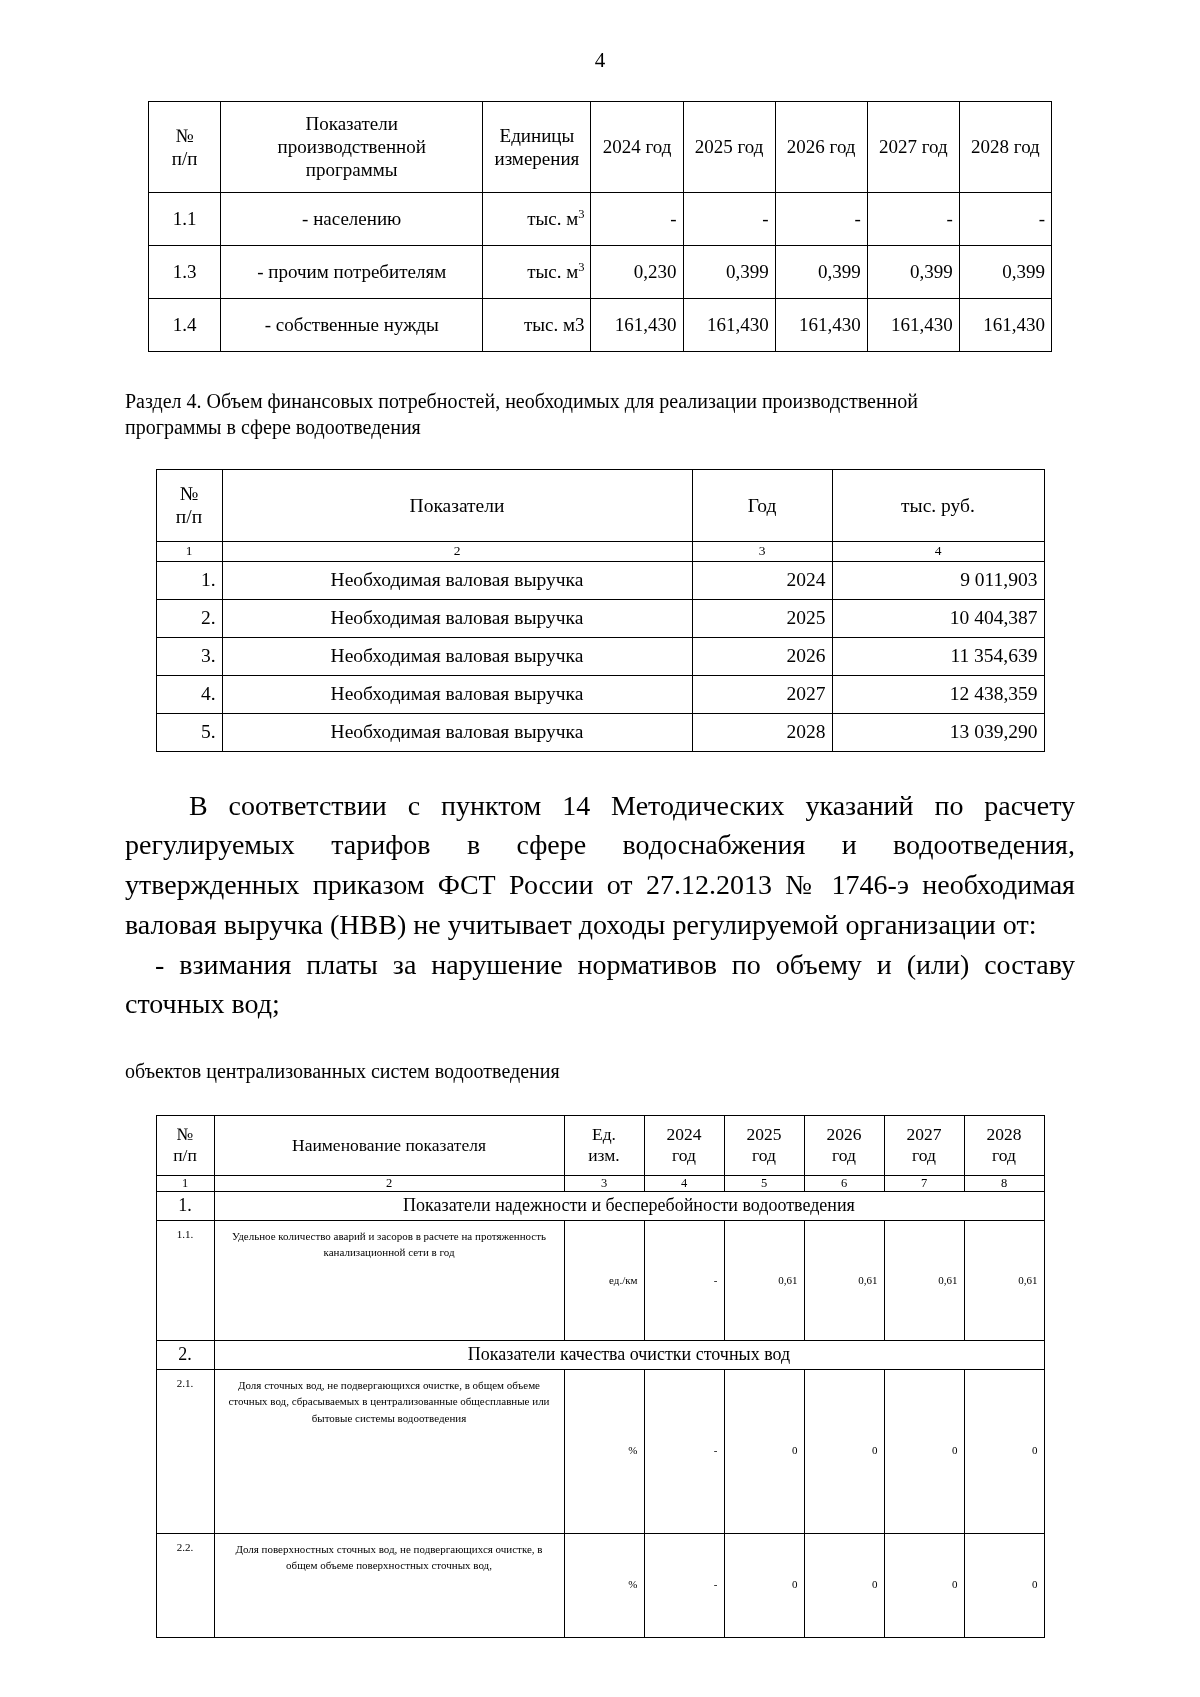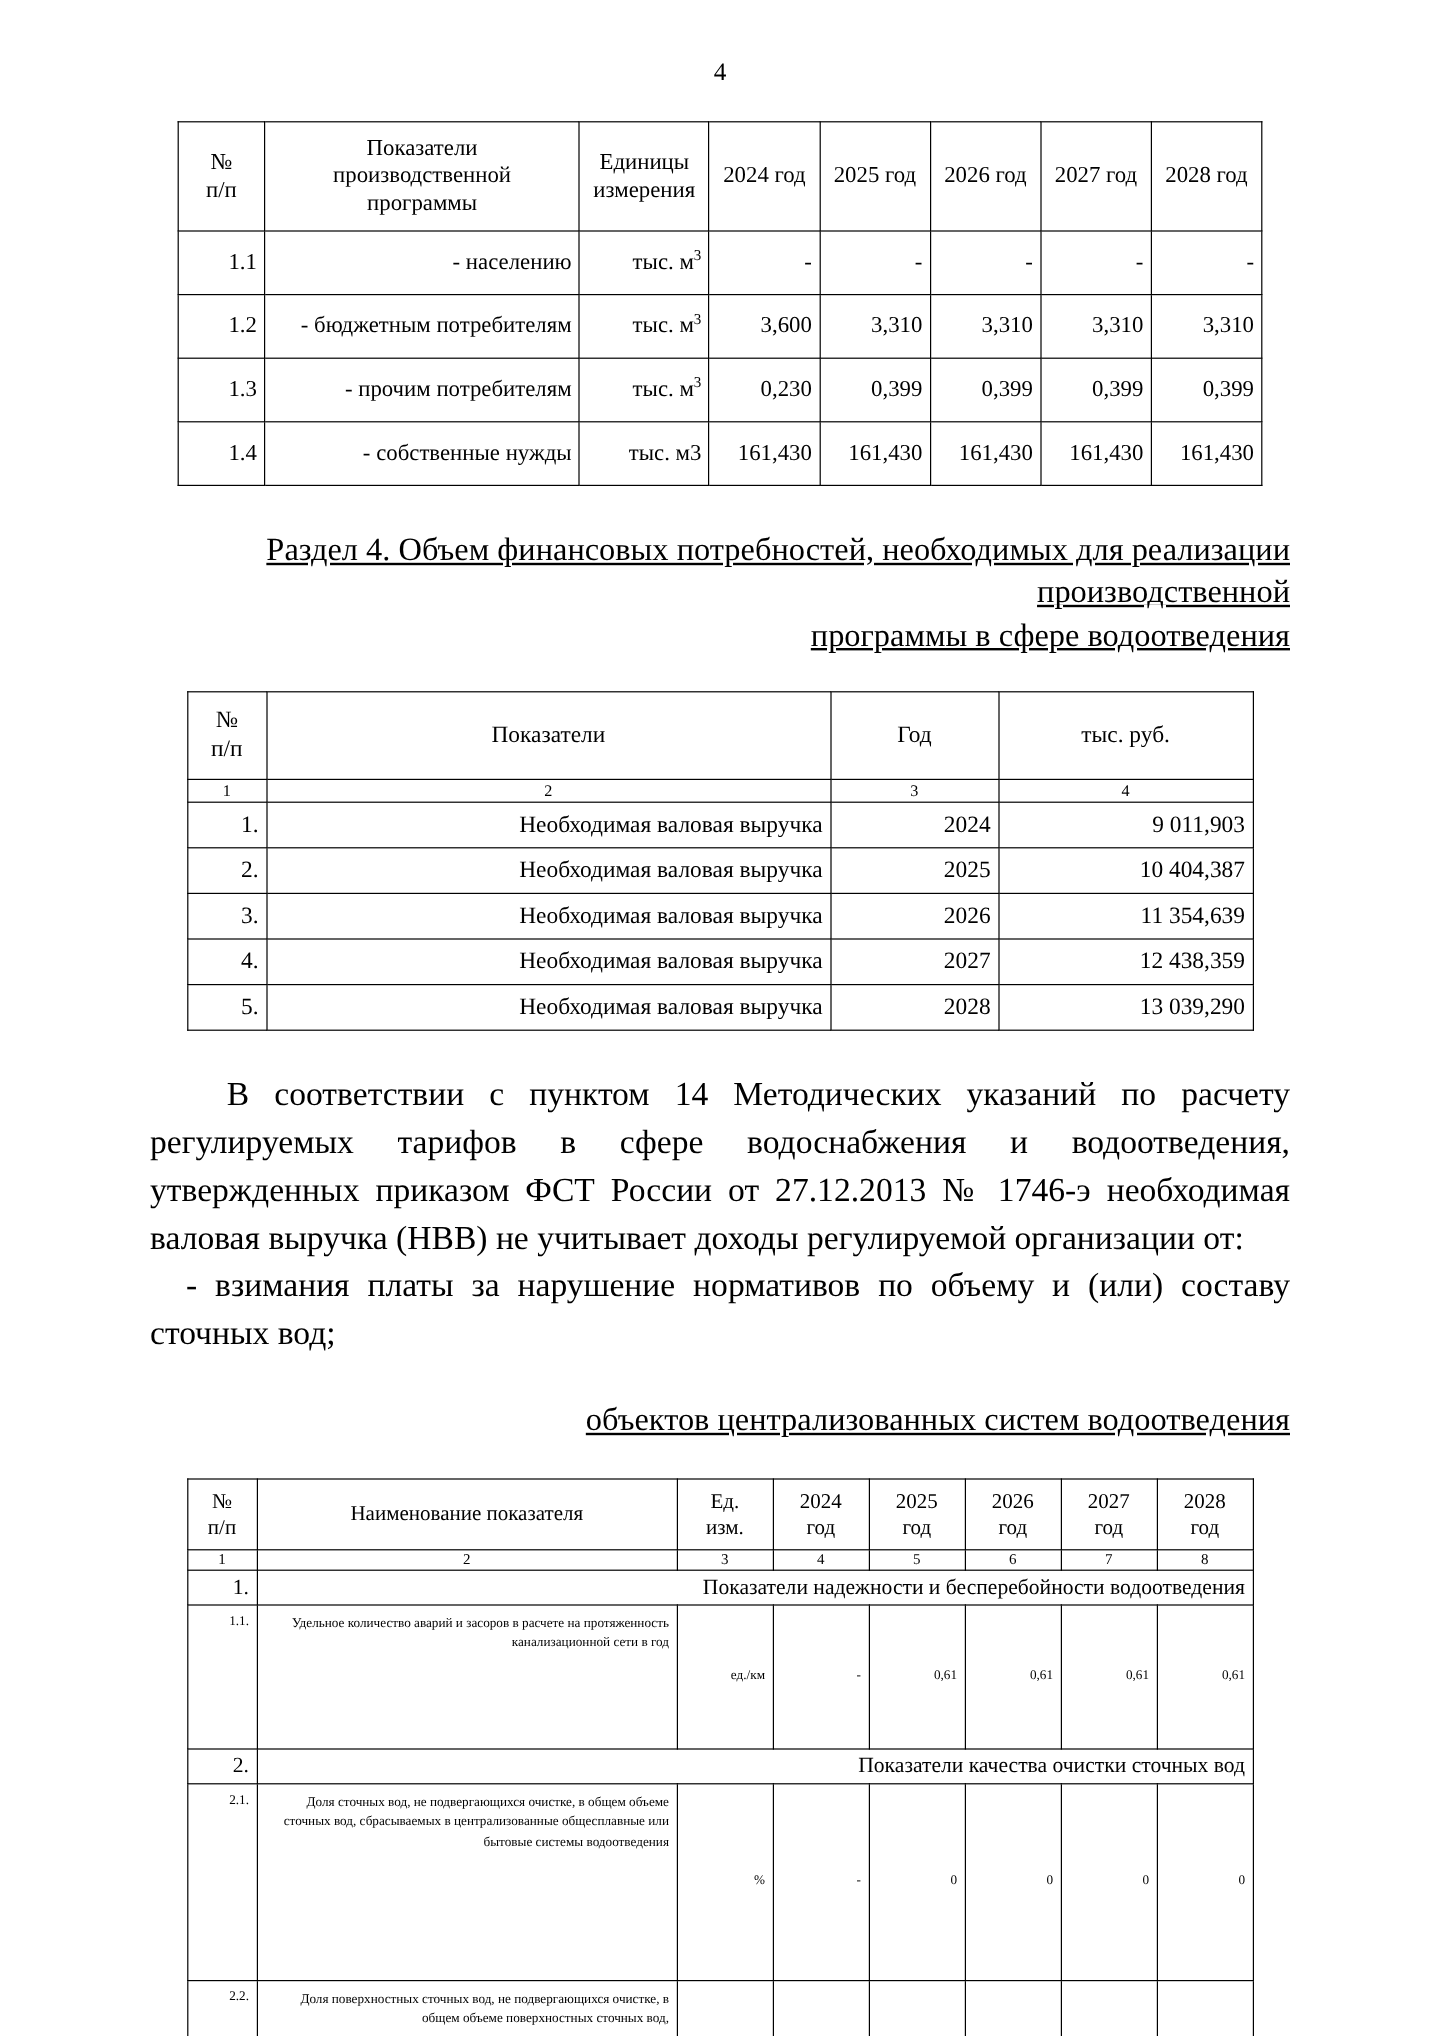--- a/index.html
+++ b/index.html
@@ -41,21 +41,21 @@
     border: 1.6px solid #000;
   }
   .doc-table td, .doc-table th {
     border: 1.3px solid #000;
     padding: 4px 6px;
     font-weight: normal;
     vertical-align: middle;
     line-height: 1.22;
   }
   .ctr { text-align: right; }
-  .lft { text-align: right; }
+  .lft { text-align: center; }
 
   
   #table1-wrap { margin-top: 30px; }
   #table1 { width: 904px; }
   #table1 td { font-size: 19px; }
   #table1 .h-num   { width: 72px; }
   #table1 .h-ind   { width: 262px; }
   #table1 .h-unit  { width: 108px; }
   #table1 .h-year  { width: 92px; }
   #table1 thead td {
@@ -63,26 +63,25 @@
     padding-top: 10px;
     padding-bottom: 10px;
   }
   #table1 tbody td {
     height: 44px;
   }
   sup { font-size: 0.66em; vertical-align: super; line-height: 0; }
 
   
   .section-heading {
-    text-align: right;
-    font-size: 27px;
+    text-align: left;
+    font-size: 20px;
     line-height: 1.33;
     margin: 0 auto;
     width: 950px;
-    text-decoration: underline;
   }
   #sec4-heading { margin-top: 36px; }
   #sec5-heading { margin-top: 34px; }
 
   
   #table2-wrap { margin-top: 28px; }
   #table2 { width: 888px; }
   #table2 td { font-size: 19.5px; }
   #table2 .c-num  { width: 66px; }
   #table2 .c-ind  { width: 470px; }
@@ -185,30 +184,20 @@
       <tbody>
         <tr>
           <td class="lft">1.1</td>
           <td class="lft">- населению</td>
           <td class="ctr"><span>тыс. м</span><sup>3</sup></td>
           <td class="ctr">-</td>
           <td class="ctr">-</td>
           <td class="ctr">-</td>
           <td class="ctr">-</td>
           <td class="ctr">-</td>
-        </tr>
-        <tr>
-          <td class="lft">1.2</td>
-          <td class="lft">- бюджетным потребителям</td>
-          <td class="ctr"><span>тыс. м</span><sup>3</sup></td>
-          <td class="ctr">3,600</td>
-          <td class="ctr">3,310</td>
-          <td class="ctr">3,310</td>
-          <td class="ctr">3,310</td>
-          <td class="ctr">3,310</td>
         </tr>
         <tr>
           <td class="lft">1.3</td>
           <td class="lft">- прочим потребителям</td>
           <td class="ctr"><span>тыс. м</span><sup>3</sup></td>
           <td class="ctr">0,230</td>
           <td class="ctr">0,399</td>
           <td class="ctr">0,399</td>
           <td class="ctr">0,399</td>
           <td class="ctr">0,399</td>

